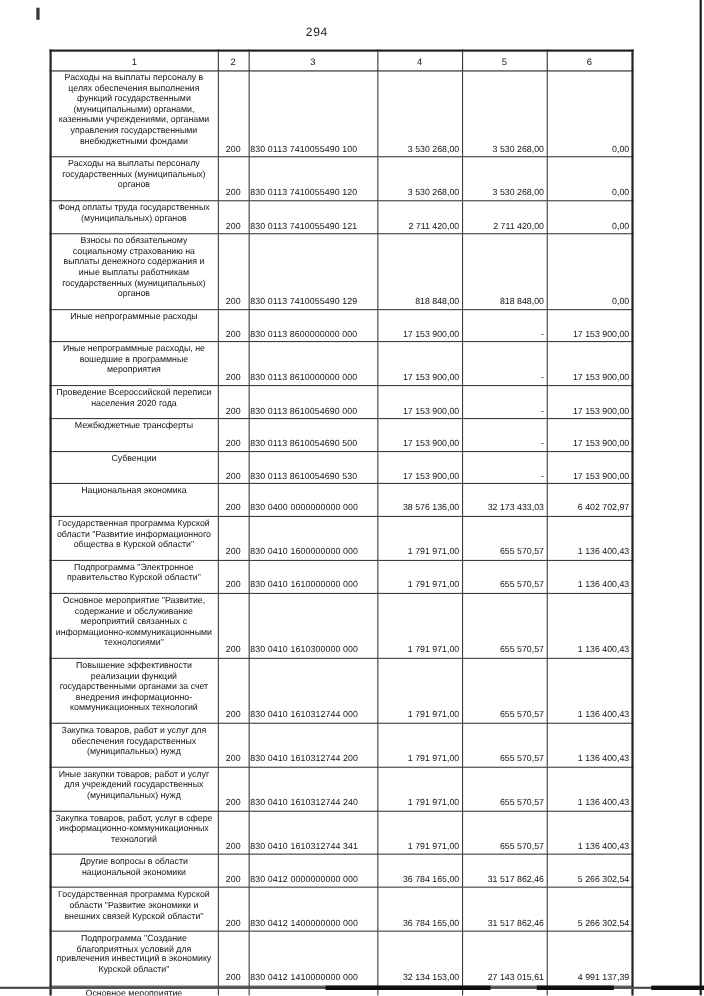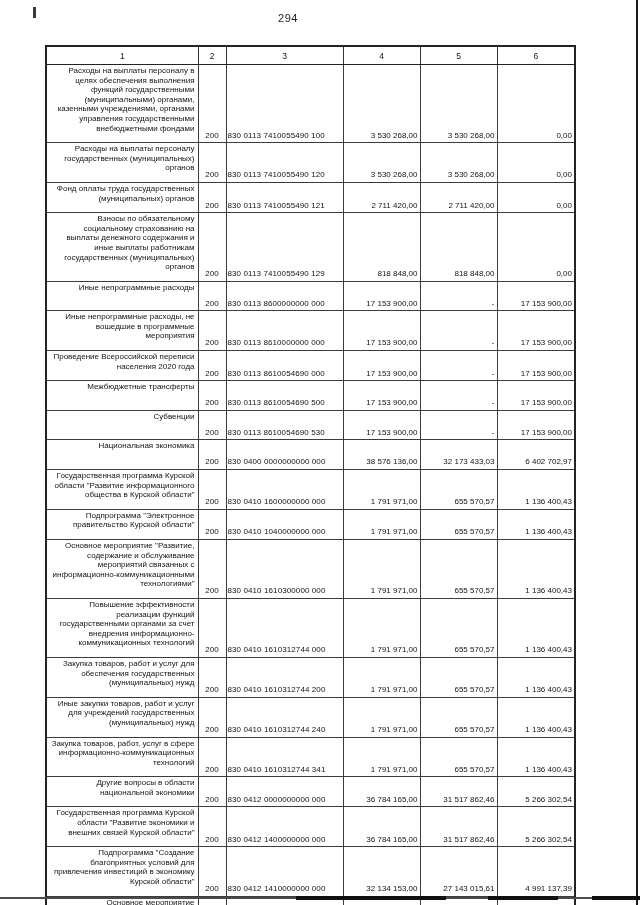--- a/index.html
+++ b/index.html
@@ -2,39 +2,39 @@
 <html><head>
 <meta charset="utf-8">
 <style>
   html,body{margin:0;padding:0;}
   body{
     width:640px;height:905px;position:relative;overflow:hidden;
     background:#ffffff;color:#161616;
     font-family:"Liberation Sans","DejaVu Sans",sans-serif;
   }
   .page-number{
-    position:absolute;top:12px;left:0;width:576px;text-align:center;
+    position:absolute;top:24px;left:0;width:576px;text-align:center;
     font-size:11px;letter-spacing:0.5px;color:#1d1d1d;
   }
   .budget-table{
     position:absolute;left:45px;top:45px;width:529px;
     border-collapse:collapse;table-layout:fixed;
     border:2px solid #232323;
   }
   .budget-table th{
     border:1px solid #343434;border-bottom:1.5px solid #232323;
     font-weight:normal;font-size:8.5px;height:15px;padding:1px;
     color:#141414;
   }
   .budget-table td{
     border:1px solid #3c3c3c;
     font-size:8px;line-height:9.6px;color:#131313;
     overflow:hidden;word-wrap:break-word;
   }
-  td.desc{text-align:right;vertical-align:top;padding:1px 3px 0 2px;}
+  td.desc{text-align:center;vertical-align:top;padding:1px 3px 0 2px;}
   td.desc.tall{padding-bottom:9px;}
   td.c2{text-align:center;vertical-align:bottom;padding:17px 1px 2px;}
   td.code{text-align:left;vertical-align:bottom;padding:1px 1px 2px;letter-spacing:0.1px;}
   td.num{text-align:right;vertical-align:bottom;padding:1px 2px 2px 1px;}
   
   .right-edge-line{position:absolute;left:636px;top:0;width:2px;height:905px;background:#1b1b1b;}
   .bottom-scan-line{position:absolute;left:0;top:897px;width:640px;height:2px;background:#4a4a4a;}
   .bottom-scan-seg1{position:absolute;left:296px;top:896px;width:150px;height:4px;background:#101010;}
   .bottom-scan-seg2{position:absolute;left:488px;top:896px;width:70px;height:4px;background:#101010;}
   .bottom-scan-seg3{position:absolute;left:592px;top:896px;width:48px;height:4px;background:#101010;}
@@ -149,21 +149,21 @@
         <td class="desc tall">Государственная программа Курской области "Развитие информационного общества в Курской области"</td>
         <td class="c2">200</td>
         <td class="code">830 0410 1600000000 000</td>
         <td class="num">1 791 971,00</td>
         <td class="num">655 570,57</td>
         <td class="num">1 136 400,43</td>
       </tr>
       <tr>
         <td class="desc tall">Подпрограмма "Электронное правительство Курской области"</td>
         <td class="c2">200</td>
-        <td class="code">830 0410 1040000000 000</td>
+        <td class="code">830 0410 1610000000 000</td>
         <td class="num">1 791 971,00</td>
         <td class="num">655 570,57</td>
         <td class="num">1 136 400,43</td>
       </tr>
       <tr>
         <td class="desc tall">Основное мероприятие "Развитие, содержание и обслуживание мероприятий связанных с информационно-коммуникационными технологиями"</td>
         <td class="c2">200</td>
         <td class="code">830 0410 1610300000 000</td>
         <td class="num">1 791 971,00</td>
         <td class="num">655 570,57</td>

